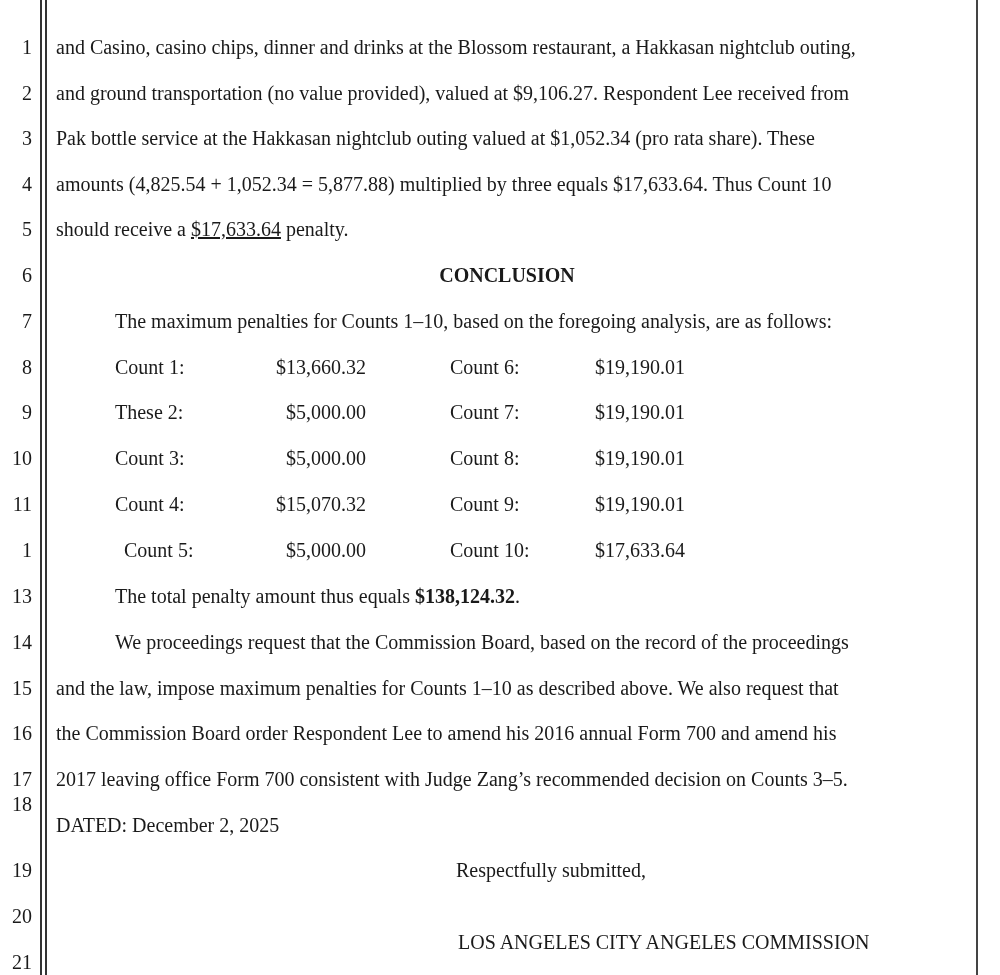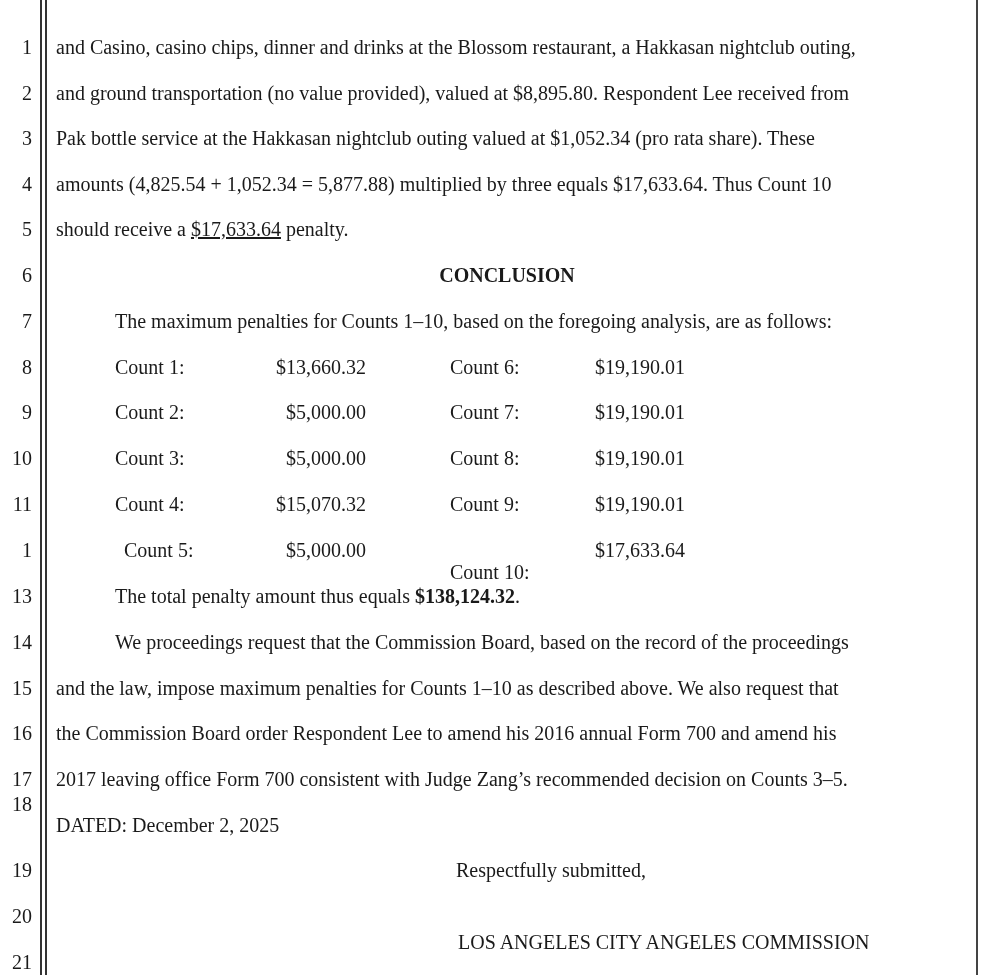--- a/index.html
+++ b/index.html
@@ -40,53 +40,53 @@
 <div class="line-num" style="top:630px">14</div>
 <div class="line-num" style="top:676px">15</div>
 <div class="line-num" style="top:721px">16</div>
 <div class="line-num" style="top:767px">17</div>
 <div class="line-num" style="top:792px">18</div>
 <div class="line-num" style="top:858px">19</div>
 <div class="line-num" style="top:904px">20</div>
 <div class="line-num" style="top:950px">21</div>
 
 <div class="text-line" style="top:35px">and Casino, casino chips, dinner and drinks at the Blossom restaurant, a Hakkasan nightclub outing,</div>
-<div class="text-line" style="top:81px">and ground transportation (no value provided), valued at $8,895.80.  Respondent Lee received from</div>
+<div class="text-line" style="top:81px">and ground transportation (no value provided), valued at $9,106.27.  Respondent Lee received from</div>
 <div class="text-line" style="top:126px">Pak bottle service at the Hakkasan nightclub outing valued at $1,052.34 (pro rata share).  These</div>
 <div class="text-line" style="top:172px">amounts (4,825.54 + 1,052.34 = 5,877.88) multiplied by three equals $17,633.64.  Thus Count 10</div>
 <div class="text-line" style="top:217px"><span>should receive a </span><span class="underline">$17,633.64</span><span> penalty.</span></div>
 
 <div class="text-line center bold" style="top:263px">CONCLUSION</div>
 
 <div class="text-line indent" style="top:309px">The maximum penalties for Counts 1–10, based on the foregoing analysis, are as follows:</div>
 
 <div>
   <div class="count-label" style="left:115px; top:355px">Count 1:</div>
   <div class="count-value" style="left:240px; width:126px; top:355px">$13,660.32</div>
   <div class="count-label" style="left:450px; top:355px">Count 6:</div>
   <div class="count-value" style="left:560px; width:125px; top:355px">$19,190.01</div>
 
-  <div class="count-label" style="left:115px; top:400px">Count 2:</div>
+  <div class="count-label" style="left:115px; top:400px">These 2:</div>
   <div class="count-value" style="left:240px; width:126px; top:400px">$5,000.00</div>
   <div class="count-label" style="left:450px; top:400px">Count 7:</div>
   <div class="count-value" style="left:560px; width:125px; top:400px">$19,190.01</div>
 
   <div class="count-label" style="left:115px; top:446px">Count 3:</div>
   <div class="count-value" style="left:240px; width:126px; top:446px">$5,000.00</div>
   <div class="count-label" style="left:450px; top:446px">Count 8:</div>
   <div class="count-value" style="left:560px; width:125px; top:446px">$19,190.01</div>
 
   <div class="count-label" style="left:115px; top:492px">Count 4:</div>
   <div class="count-value" style="left:240px; width:126px; top:492px">$15,070.32</div>
   <div class="count-label" style="left:450px; top:492px">Count 9:</div>
   <div class="count-value" style="left:560px; width:125px; top:492px">$19,190.01</div>
 
   <div class="count-label" style="left:124px; top:538px">Count 5:</div>
   <div class="count-value" style="left:240px; width:126px; top:538px">$5,000.00</div>
-  <div class="count-label" style="left:450px; top:560px">Count 10:</div>
+  <div class="count-label" style="left:450px; top:538px">Count 10:</div>
   <div class="count-value" style="left:560px; width:125px; top:538px">$17,633.64</div>
 </div>
 
 <div class="text-line indent" style="top:584px"><span>The total penalty amount thus equals </span><span class="bold">$138,124.32</span><span>.</span></div>
 
 <div class="text-line indent" style="top:630px">We proceedings request that the Commission Board, based on the record of the proceedings</div>
 <div class="text-line" style="top:676px">and the law, impose maximum penalties for Counts 1–10 as described above.  We also request that</div>
 <div class="text-line" style="top:721px">the Commission Board order Respondent Lee to amend his 2016 annual Form 700 and amend his</div>
 <div class="text-line" style="top:767px">2017 leaving office Form 700 consistent with Judge Zang’s recommended decision on Counts 3–5.</div>
 

